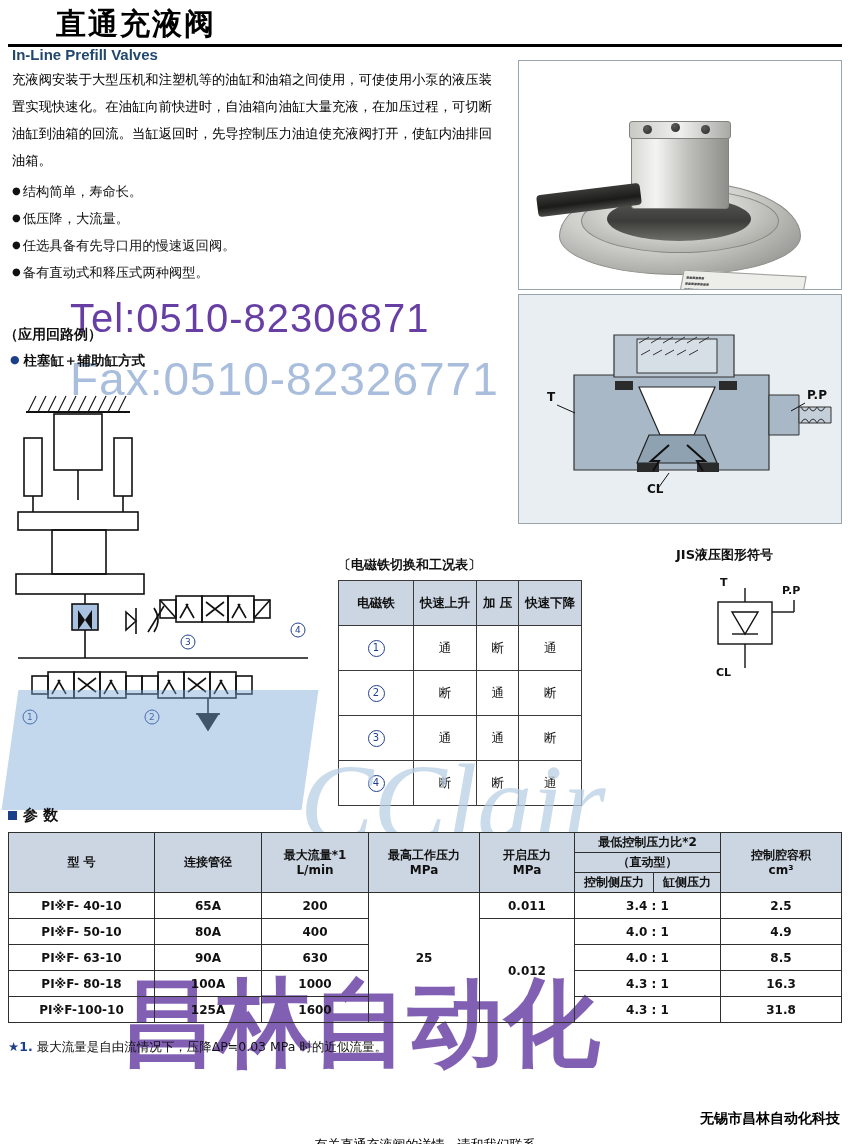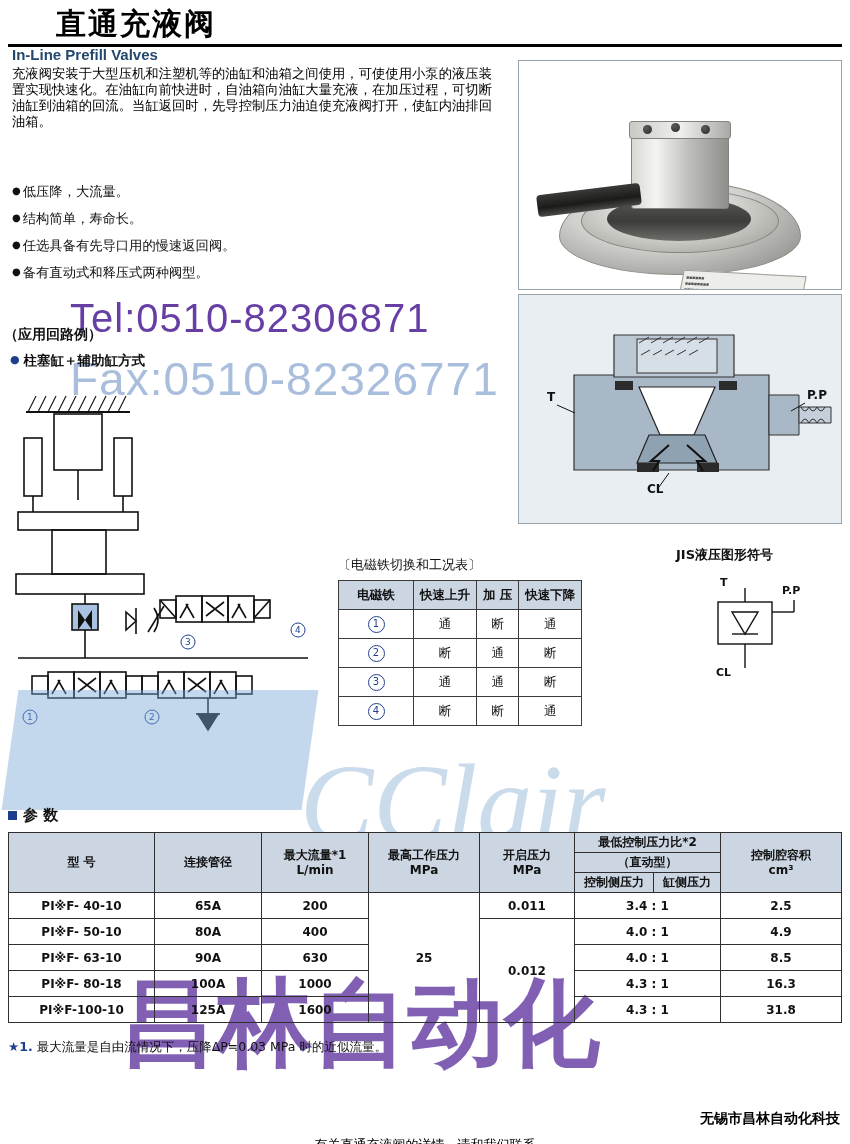--- a/index.html
+++ b/index.html
@@ -21,21 +21,21 @@
     position:absolute;left:8px;top:44px;width:834px;height:3px;background:#000;
   }
   .title-en{
     position:absolute;left:12px;top:46px;font-size:15px;font-weight:bold;color:#22486e;
     font-family:"Liberation Sans",sans-serif;
     text-align:right;
   }
   
   .intro{
     position:absolute;left:12px;top:66px;width:480px;
-    font-size:13.3px;line-height:16px;color:#000;text-align:justify;
+    font-size:13.3px;line-height:27px;color:#000;text-align:justify;
     font-family:"DejaVu Sans","Liberation Sans",sans-serif;
   }
   .feature-list{
     position:absolute;left:12px;top:178px;width:470px;
     font-size:13.3px;line-height:26px;
     font-family:"DejaVu Sans","Liberation Sans",sans-serif;
   }
   .feature-list div:before{
     content:"\25CF";font-size:10px;vertical-align:2px;margin-right:2px;
   }
@@ -95,29 +95,29 @@
   .circuit-box{
     position:absolute;left:8px;top:380px;width:330px;height:360px;
   }
   
   .sect-box{
     position:absolute;left:518px;top:294px;width:322px;height:228px;
     border:1px solid #9aa4ad;background:#e9eef2;overflow:hidden;
   }
   
   .tbl-title{
-    position:absolute;left:338px;top:556px;font-size:13px;font-weight:normal;
+    position:absolute;left:338px;top:556px;font-size:13px;font-weight:bold;
     font-family:"DejaVu Sans","Liberation Sans",sans-serif;
   }
   table.sol{
     position:absolute;left:338px;top:580px;border-collapse:collapse;
     font-size:12.5px;font-family:"DejaVu Sans","Liberation Sans",sans-serif;
   }
   table.sol th,table.sol td{
-    border:1px solid #3a3a3a;text-align:center;padding:4px 6px;height:20px;
+    border:1px solid #3a3a3a;text-align:center;padding:12px 6px;height:20px;
   }
   table.sol th{background:#ccd6e2;font-weight:bold;}
   table.sol td.num{width:62px;}
   .circ-num{
     display:inline-block;width:15px;height:15px;line-height:14px;border-radius:50%;
     border:1px solid #20408f;color:#20408f;font-size:10px;text-align:center;
   }
   
   .jis-title{
     position:absolute;left:676px;top:546px;font-size:13px;font-weight:bold;
@@ -180,22 +180,22 @@
 </head>
 <body>
 
 <div class="title-cn">直通充液阀</div>
 <div class="title-rule"></div>
 <div class="title-en">In-Line Prefill Valves</div>
 
 <div class="intro">充液阀安装于大型压机和注塑机等的油缸和油箱之间使用，可使使用小泵的液压装置实现快速化。在油缸向前快进时，自油箱向油缸大量充液，在加压过程，可切断油缸到油箱的回流。当缸返回时，先导控制压力油迫使充液阀打开，使缸内油排回油箱。</div>
 
 <div class="feature-list">
+  <div>结构简单，寿命长。</div>
   <div>低压降，大流量。</div>
-  <div>结构简单，寿命长。</div>
   <div>任选具备有先导口用的慢速返回阀。</div>
   <div>备有直动式和释压式两种阀型。</div>
 </div>
 
 <div class="photo-box">
   <div class="photo-inner">
     <div class="valve-body"></div>
     <div class="valve-ring"></div>
     <div class="valve-ring2"></div>
     <div class="valve-top"></div>

